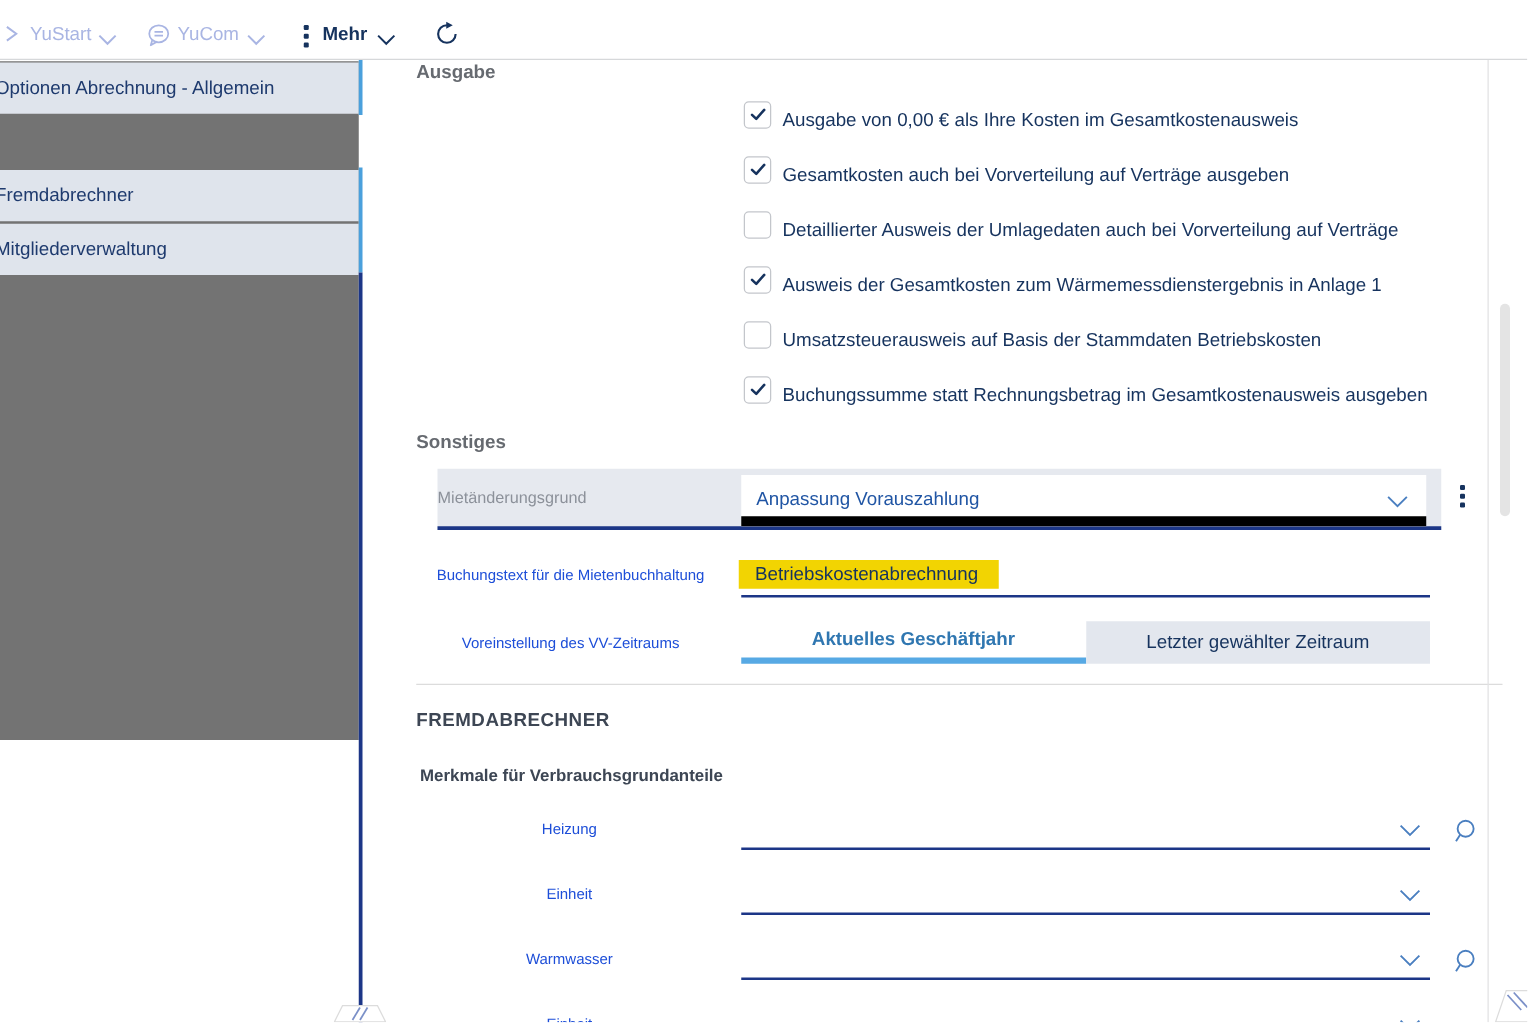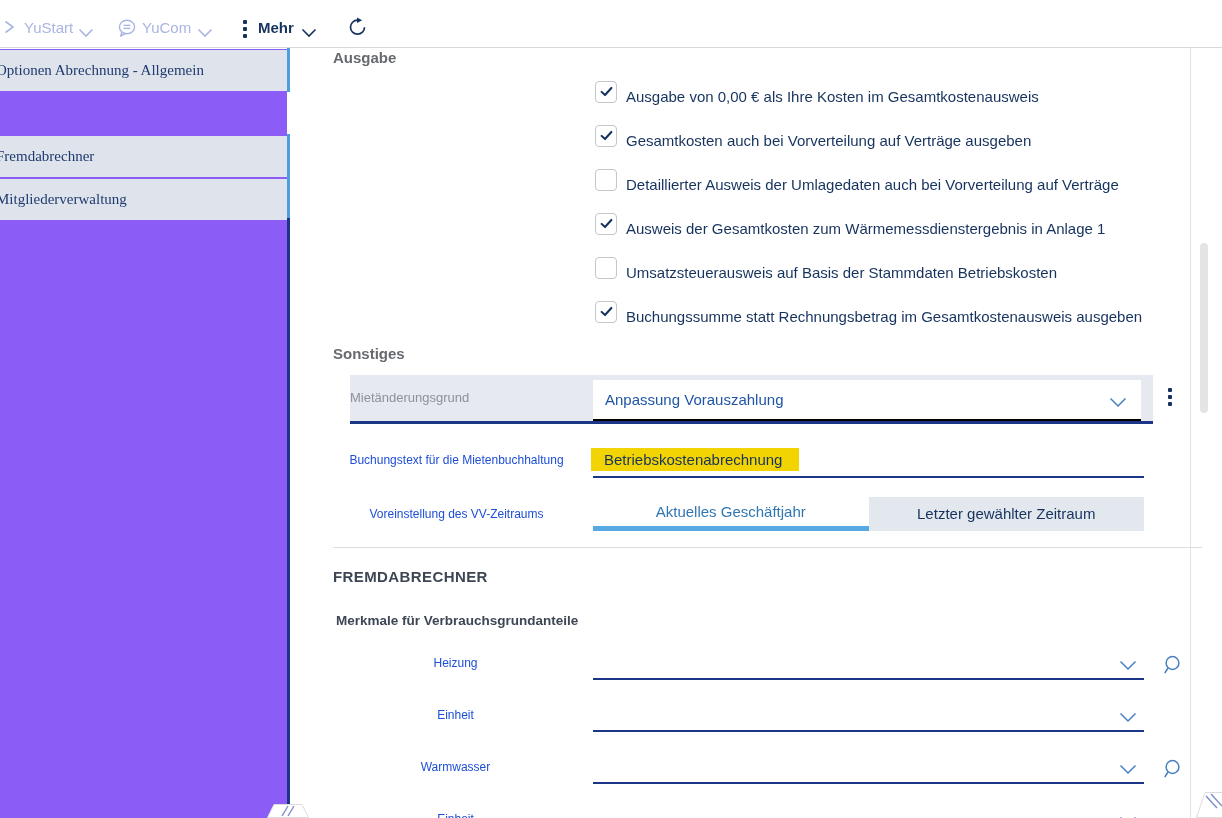--- a/index.html
+++ b/index.html
@@ -11,48 +11,48 @@
     padding-left:16px;
   }
   
   .topbar { position:absolute; left:0; top:0; width:1222px; height:48px; background:#fff; border-bottom:1px solid #d6d8da; }
   .tb-item { position:absolute; top:19px; font-size:15px; white-space:nowrap; cursor:pointer; }
   .tb-muted { color:#a9b5e3; }
   .tb-dark  { color:#16335e; font-weight:bold; }
   .tb-icon { position:absolute; color:#a9b5e3; }
   .tb-icon.dark { color:#16335e; }
   
-  .sidebar { position:absolute; left:0; top:49px; width:287px; height:769px; background:#8b5cf6;font-family:Liberation Serif, serif; }
+  .sidebar { position:absolute; left:0; top:49px; width:287px; height:543px; background:#737373; }
   .side-item { position:absolute; left:0; width:287px; height:41px; background:#dfe4ec;
     font-size:15px; color:#1e3a6e; line-height:41px; text-indent:-4px; white-space:nowrap; overflow:hidden; cursor:pointer; }
   .side-item.selected { background:#ffffff; color:#4a90c8; font-weight:bold; }
   .side-border { position:absolute; width:3px; left:287px; }
   
   .main { position:absolute; left:304px; top:48px; width:1002px; height:770px; background:#fff; overflow:hidden; }
   .sec-title { position:absolute; left:29px; font-size:15px; font-weight:bold; color:#666a70; }
   .big-title { position:absolute; left:29px; font-size:15px; font-weight:bold; color:#3d4654; letter-spacing:.4px; }
   .sub-title { position:absolute; left:32px; font-size:13.5px; font-weight:bold; color:#3d4654; }
   .cb-row { position:absolute; left:291px; display:flex; align-items:center; cursor:pointer; }
   .cb { width:22px; height:22px; border:1px solid #c3c6cb; border-radius:4px; background:#fff; flex:0 0 22px;
         display:flex; align-items:center; justify-content:center; }
   .cb svg { display:none; }
   .cb.checked svg { display:block; }
   .cb-label { margin-left:9px; font-size:15px; color:#16335e; white-space:nowrap;margin-top:10px; }
   .form-label { position:absolute; left:29px; width:247px; text-align:center; font-size:12px; color:#1d4ed8; white-space:nowrap; }
   .gray-row { position:absolute; left:46px; top:327px; width:803px; height:49px; background:#e6e9ef; border-bottom:3px solid #1c3687; }
   .gray-row .g-label { position:absolute; left:0; top:0; width:230px; height:46px; line-height:46px; text-align:left; font-size:13px; color:#8c919a; }
-  .dd-box { position:absolute; left:243px; top:5px; width:548px; height:41px; background:#fff; border-bottom:2px solid #000000; cursor:pointer; }
+  .dd-box { position:absolute; left:243px; top:5px; width:548px; height:41px; background:#fff; border-bottom:8px solid #000000; cursor:pointer; }
   .dd-box .dd-text { position:absolute; left:12px; top:0; line-height:39px; font-size:15px; color:#2055a4; white-space:nowrap; }
   .chev { color:#4a7fc0; }
   .underline { position:absolute; left:289px; width:551px; height:0; border-bottom:2px solid #1c3687; }
   .hl-value { position:absolute; left:287px; top:400px; width:208px; height:23px; background:#f2d402;
               font-size:15px; color:#16335e; line-height:23px; padding-left:13px; white-space:nowrap; }
   .toggle { position:absolute; left:289px; top:449px; width:551px; height:34px; display:flex; }
   .tg-seg { flex:1; text-align:center; font-size:15px; cursor:pointer; }
-  .tg-on  { background:#fff; color:#3077b1; font-weight:normal; line-height:29px; border-bottom:5px solid #57a9e4; }
+  .tg-on  { background:#fff; color:#3077b1; font-weight:bold; line-height:29px; border-bottom:5px solid #57a9e4; }
   .tg-off { background:#e3e7ee; color:#16335e; line-height:34px; }
   .divider { position:absolute; left:29px; top:499px; width:869px; border-top:1px solid #dcdcdc; }
   .kebab { position:absolute; display:flex; flex-direction:column; gap:3px; cursor:pointer; }
   .kebab i { width:4px; height:4px; background:#16335e; border-radius:1px; }
   .icon-abs { position:absolute; cursor:pointer; }
   
   .panel-edge { position:absolute; left:1190px; top:48px; width:1px; height:770px; background:#e2e2e4; }
   .scroll-thumb { position:absolute; left:1200px; top:243px; width:8px; height:170px; background:#e4e4e4; border-radius:4px; cursor:pointer; }
   .grip { position:absolute; cursor:pointer; }
 </style>

